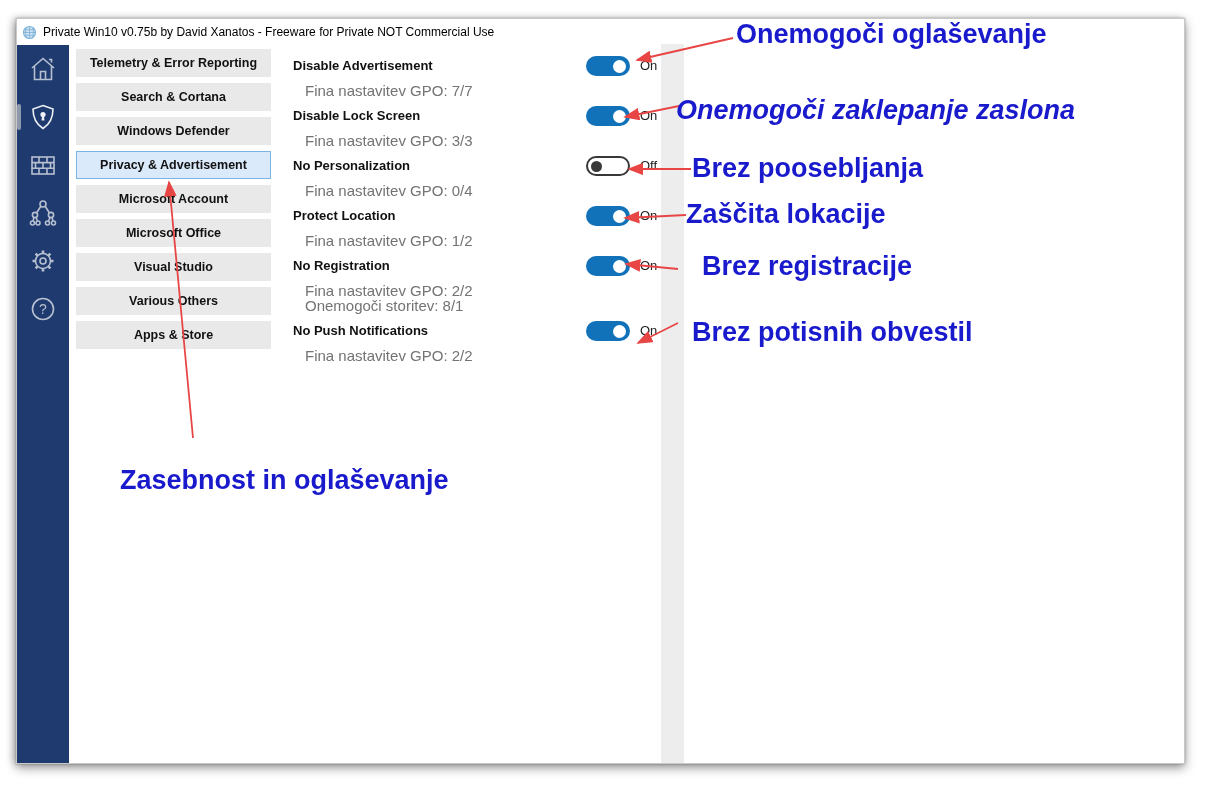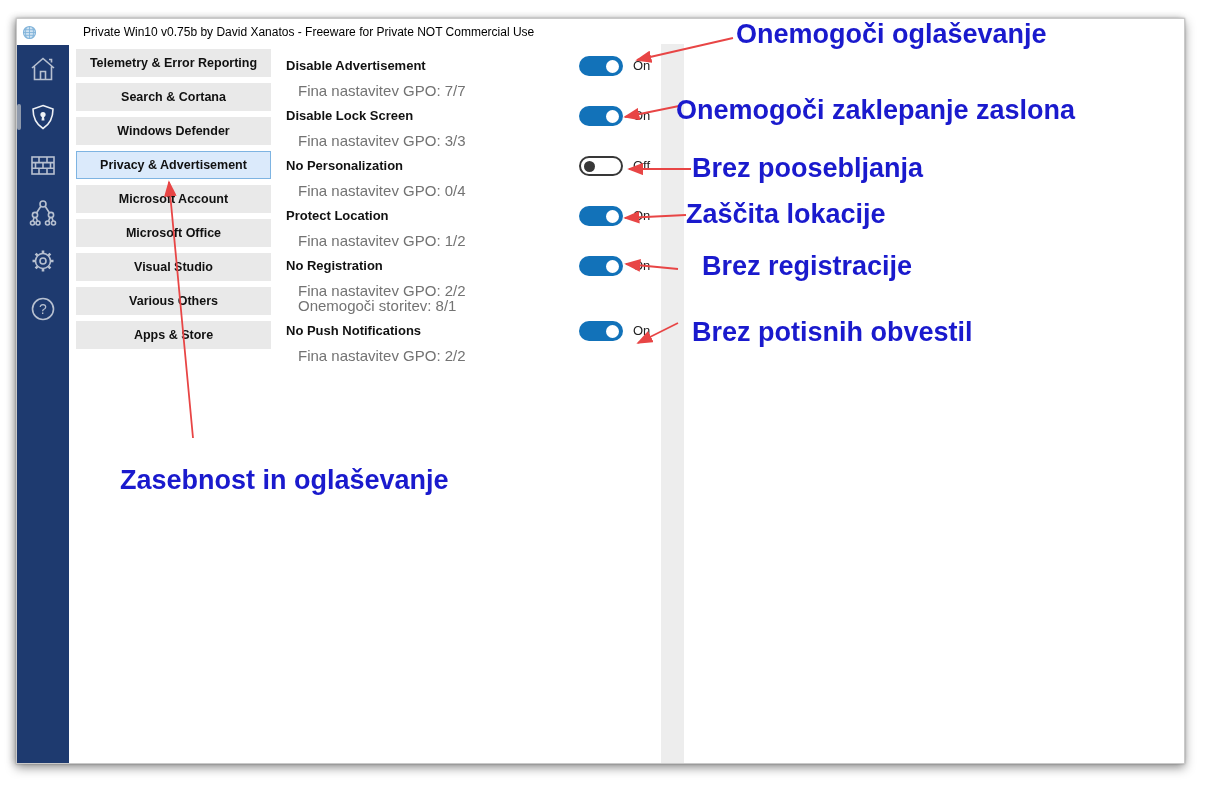--- a/index.html
+++ b/index.html
@@ -5,21 +5,21 @@
   * { margin:0; padding:0; box-sizing:border-box; }
   html,body { width:1205px; height:785px; background:#ffffff; overflow:hidden;
               font-family:"Liberation Sans", sans-serif; }
 
   .window { position:absolute; left:16px; top:18px; width:1169px; height:746px;
             background:#ffffff; border:1px solid #c9c9c9;
             box-shadow:0 4px 10px rgba(0,0,0,.38), -3px 0 7px rgba(0,0,0,.18), 0 0 2px rgba(0,0,0,.25); }
 
   
   .titlebar { position:absolute; left:0; top:0; right:0; height:26px; background:#fff;
-              display:flex; align-items:center; padding-left:5px;gap:40px; }
+              display:flex; align-items:center; padding-left:5px; }
   .app-icon { width:15px; height:15px; margin-right:6px; flex:0 0 auto; }
   .title-text { font-size:12px; color:#000; white-space:nowrap; }
 
   
   .sidebar { position:absolute; left:0; top:26px; width:52px; bottom:0; background:#1e3a6f; }
   .side-item { position:relative; height:48px; display:flex; align-items:center; justify-content:center; cursor:pointer; }
   .side-item svg { stroke:#b7c0d0; fill:none; stroke-width:1.6; }
   .side-item.selected svg { stroke:#eef1f6; }
   .side-item.selected .sel-bar { position:absolute; left:0; top:11px; width:4px; height:26px;
                                  background:#8e99ac; border-radius:2px; }
@@ -27,21 +27,21 @@
   
   .cat-col { position:absolute; left:59px; top:30px; width:195px; }
   .cat-btn { height:28px; margin-bottom:6px; background:#e9e9e9; display:flex; align-items:center;
              justify-content:center; font-size:12.5px; font-weight:bold; color:#111;
              border:1px solid #e9e9e9; cursor:pointer; }
   .cat-btn.selected { background:#dbeafb; border:1px solid #7eb4e2; }
 
   
   .settings { position:absolute; left:269px; top:36px; width:420px; }
   .s-row { display:flex; align-items:flex-start; }
-  .s-text { width:293px; margin-bottom:7px; }
+  .s-text { width:293px; margin-bottom:7px;margin-left:7px; }
   .s-name { font-size:13px; font-weight:bold; color:#111; line-height:22px; margin-bottom:6px; }
   .s-detail { font-size:15px; color:#737373; line-height:15px; padding-left:12px; white-space:nowrap; }
 
   .toggle-wrap { display:flex; align-items:flex-start;text-align:center; }
   .toggle { position:relative; width:44px; height:20px; border-radius:10px; margin-top:1px; cursor:pointer; }
   .toggle.on { background:#1272b9; }
   .toggle.on .knob { position:absolute; right:4px; top:3.5px; width:13px; height:13px; border-radius:50%; background:#fff; }
   .toggle.off { background:#fff; border:2px solid #383838; }
   .toggle.off .knob { position:absolute; left:3px; top:2.5px; width:11px; height:11px; border-radius:50%; background:#383838; }
   .t-label { font-size:13px; color:#222; line-height:20px; margin-top:1px; margin-left:10px; }
@@ -217,21 +217,21 @@
             <div class="knob"></div>
           </div>
       <div class="t-label">On</div>
     </div>
   </div>
     </div>
 
   <div class="scroll-strip"></div>
 
   <div class="ann" style="left:719px; top:0px;">Onemogoči oglaševanje</div>
-  <div class="ann" style="left:659px; top:76px;">Onemogoči zaklepanje zaslona</div>
+  <div class="ann" style="left:659px; top:76px;font-style:italic;">Onemogoči zaklepanje zaslona</div>
   <div class="ann" style="left:675px; top:134px;">Brez poosebljanja</div>
   <div class="ann" style="left:669px; top:180px;">Zaščita lokacije</div>
   <div class="ann" style="left:685px; top:232px;">Brez registracije</div>
   <div class="ann" style="left:675px; top:298px;">Brez potisnih obvestil</div>
   <div class="ann" style="left:103px; top:446px;">Zasebnost in oglaševanje</div>
 
   <svg class="arrows" viewBox="0 0 1169 746">
     <defs>
       <marker id="ah" markerWidth="9" markerHeight="7" refX="8" refY="3.5" orient="auto" markerUnits="strokeWidth">
         <path d="M0,0 L9,3.5 L0,7 Z" fill="#e84545"></path>

